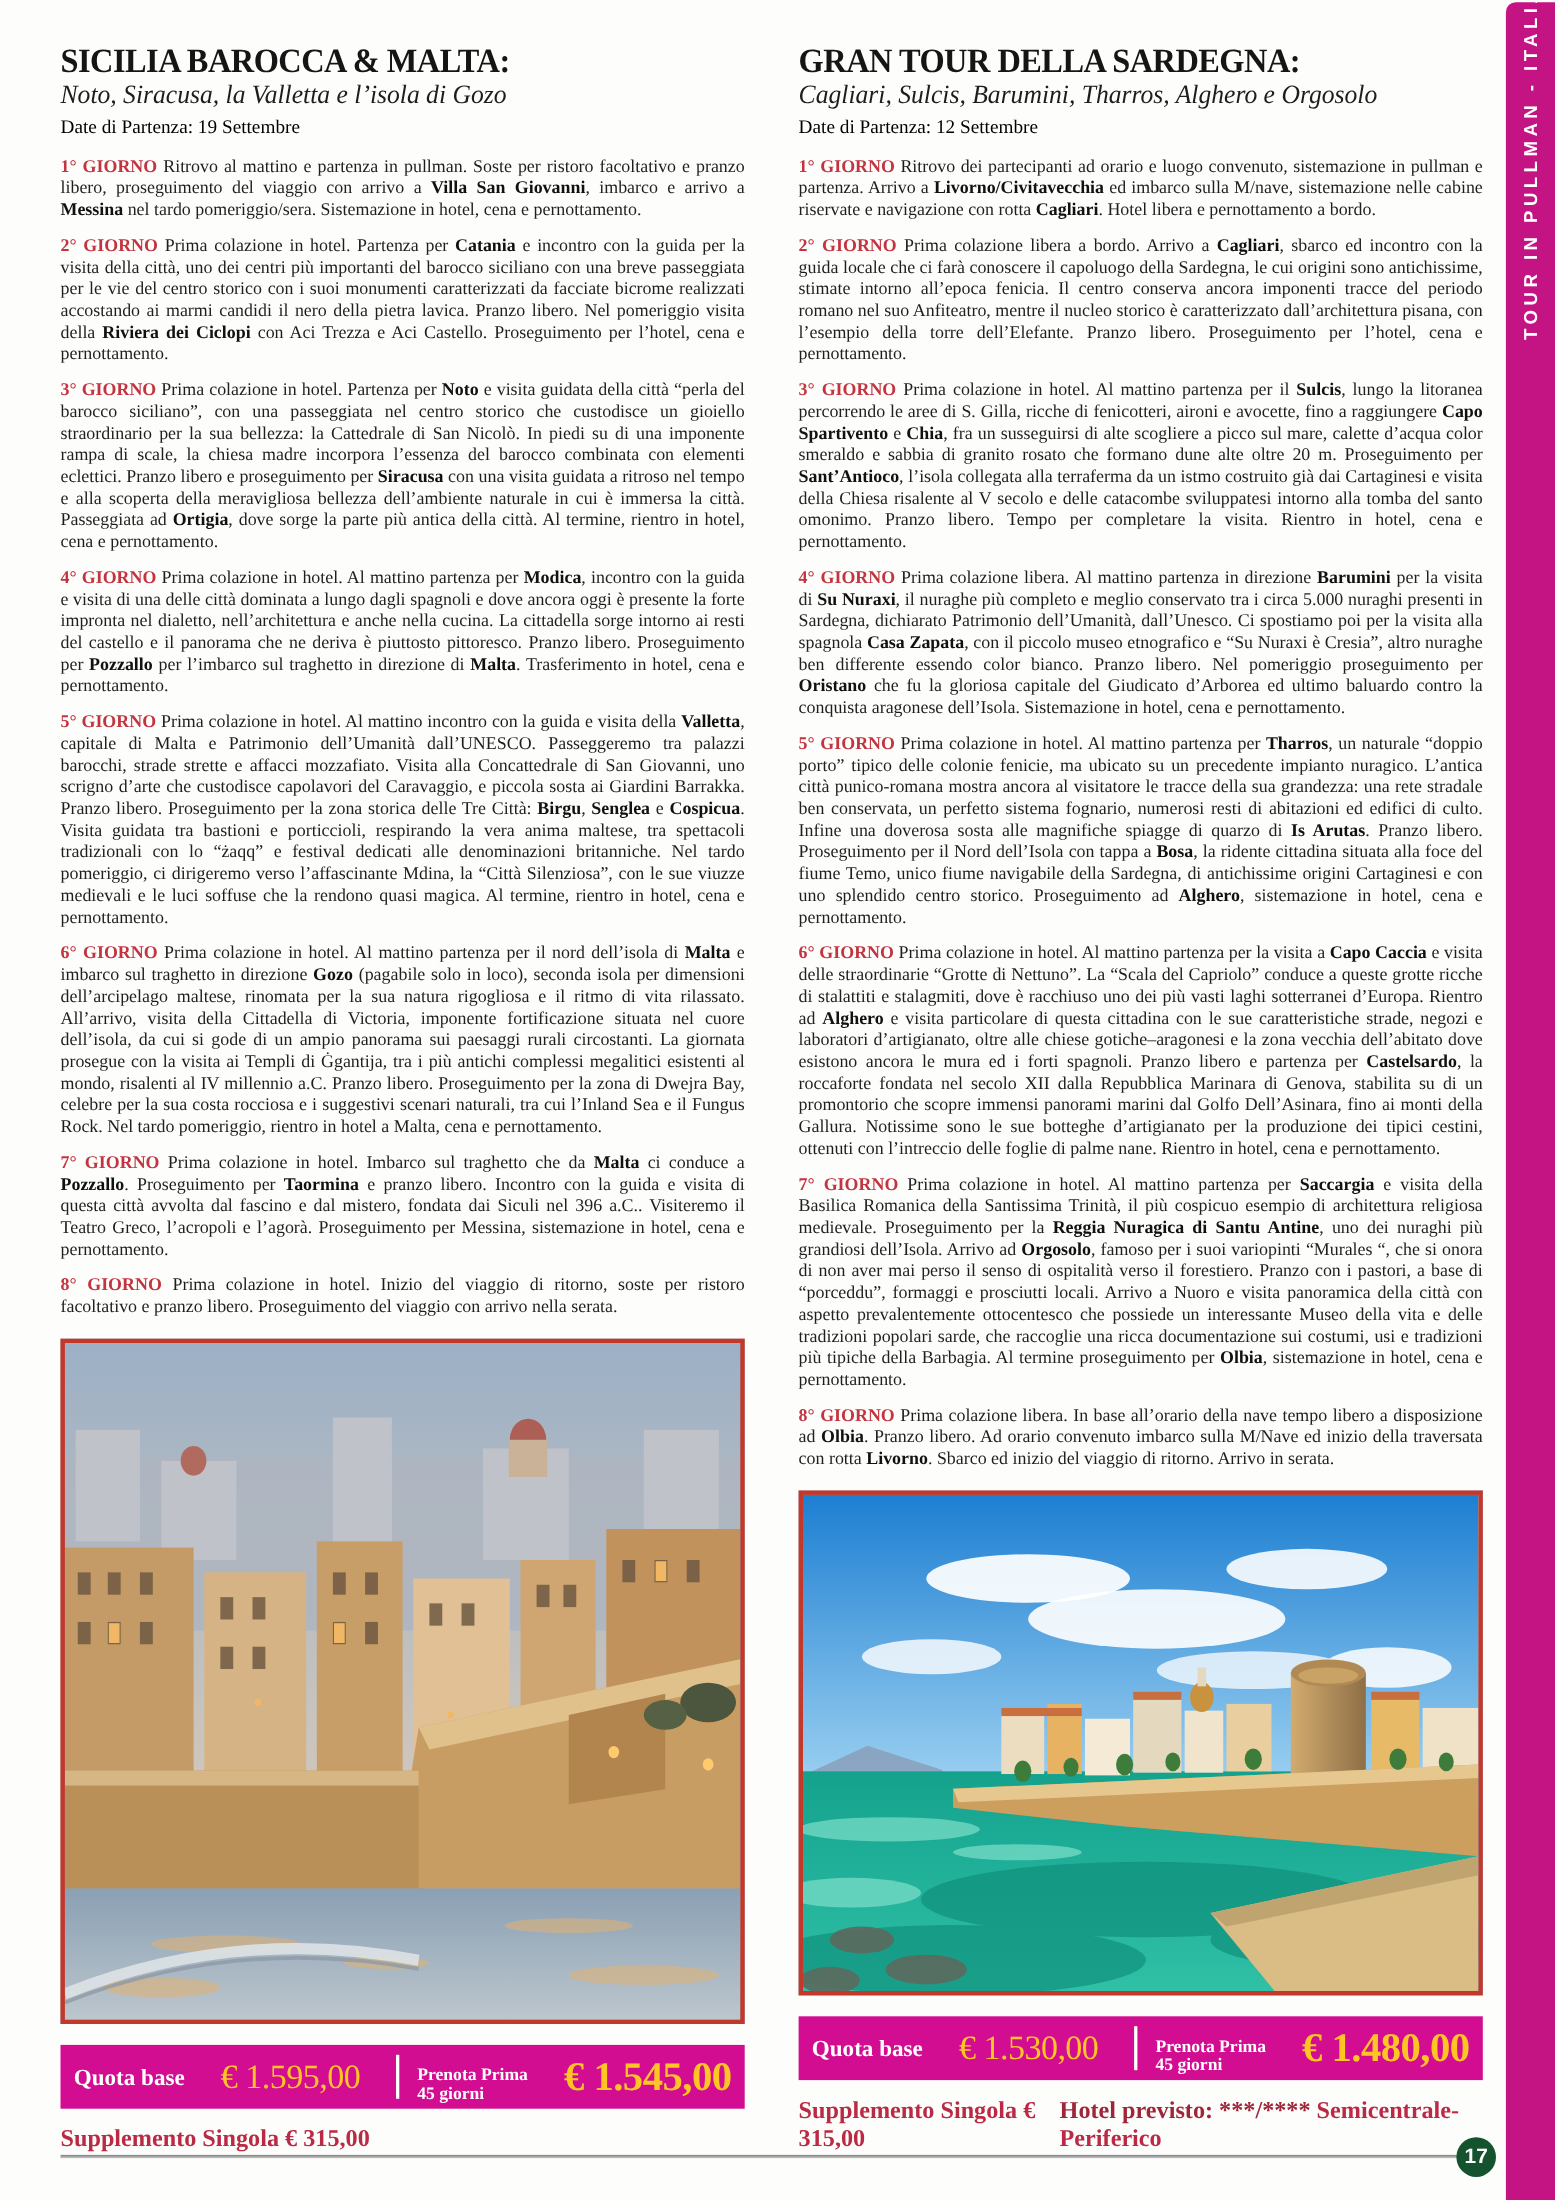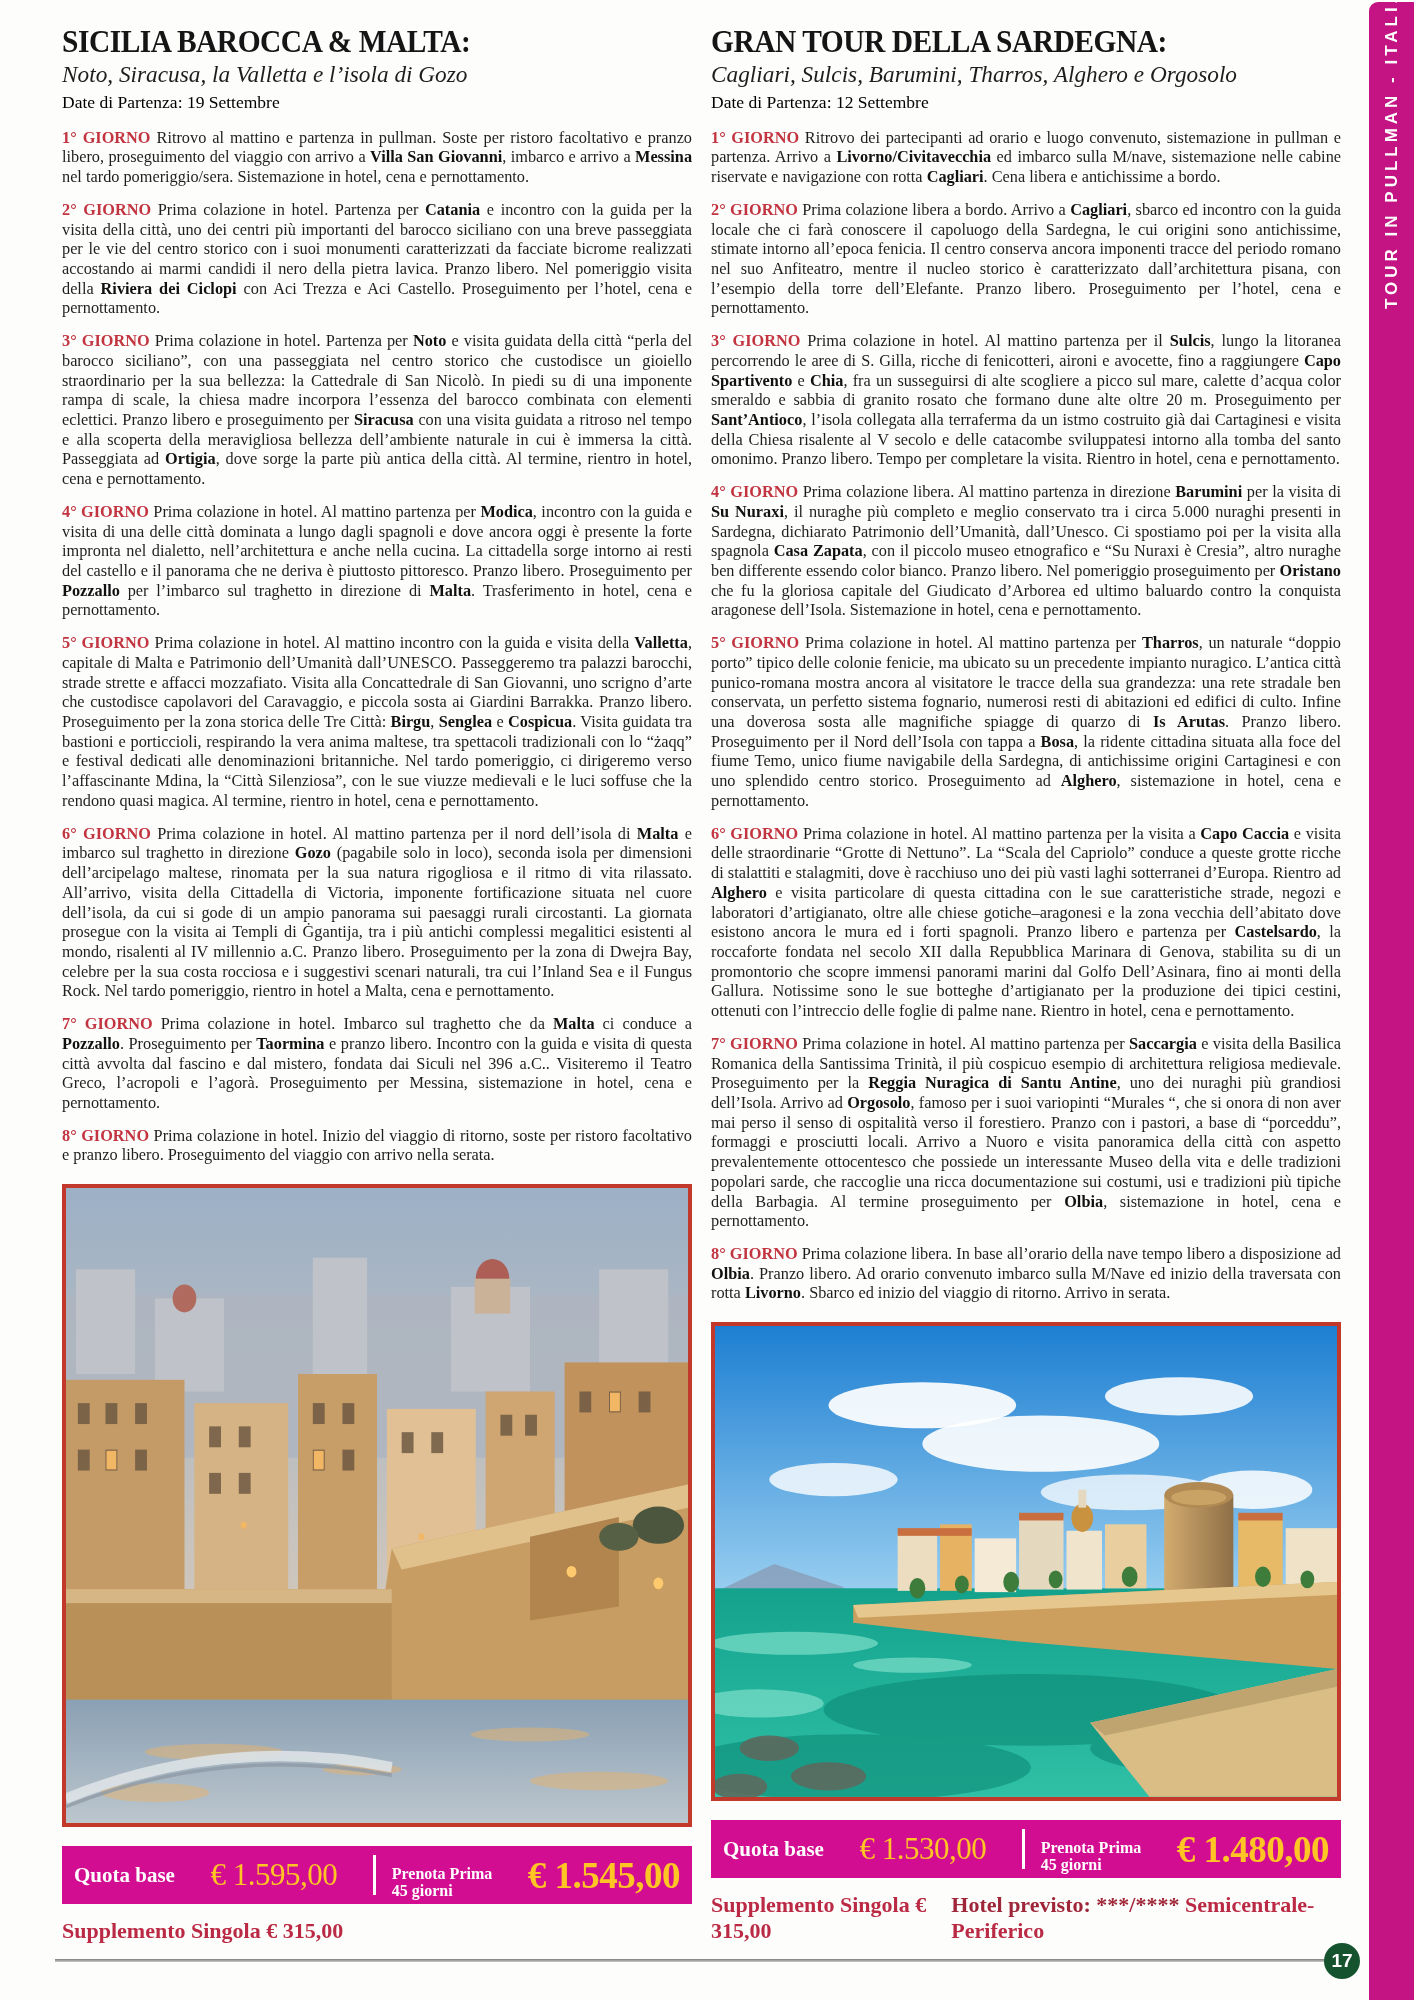--- a/index.html
+++ b/index.html
@@ -1,19 +1,19 @@
 <!DOCTYPE html>
 <html><head>
 <meta charset="utf-8">
 <style>
   * { margin:0; padding:0; box-sizing:border-box; }
   html,body { width:1414px; height:2000px; }
   body { background:#fdfdfc; font-family:"Liberation Serif","DejaVu Serif",serif; position:relative; overflow:hidden; }
 
-  .content { position:absolute; left:55px; top:26px; width:1293px; display:flex; gap:19px;justify-content:center; }
+  .content { position:absolute; left:55px; top:39px; width:1293px; display:flex; gap:49px; }
   .column { width:630px; height:1918px; display:flex; flex-direction:column; }
 
   .tour-title { font-size:31px; font-weight:bold; color:#151515; line-height:1.04; letter-spacing:-0.5px;
                 transform:scaleX(.95); transform-origin:left; white-space:nowrap; }
   .tour-subtitle { font-size:24px; font-style:italic; font-weight:500; color:#1d1d1d; line-height:1.1; margin-top:3px;
                    transform:scaleX(.97); transform-origin:left; white-space:nowrap; }
   .tour-date { font-size:17.5px; font-weight:normal; color:#000000; margin-top:4px; }
 
   .days { margin-top:15px; flex:0 0 auto; }
   .day { font-size:16.3px; line-height:1.21; text-align:justify; color:#1e1e1e; margin-bottom:13px; }
@@ -165,21 +165,21 @@
     <div class="supp-row">
       <span class="supp-text">Supplemento Singola € 315,00</span>
     </div>
   </section>
 
   <section class="column">
     <h1 class="tour-title">GRAN TOUR DELLA SARDEGNA:</h1>
     <h2 class="tour-subtitle">Cagliari, Sulcis, Barumini, Tharros, Alghero e Orgosolo</h2>
     <div class="tour-date">Date di Partenza: 12 Settembre</div>
     <div class="days">
-        <p class="day"><span class="day-label">1° GIORNO </span><span>Ritrovo dei partecipanti ad orario e luogo convenuto, sistemazione in pullman e partenza. Arrivo a </span><b>Livorno/Civitavecchia</b><span> ed imbarco sulla M/nave, sistemazione nelle cabine riservate e navigazione con rotta </span><b>Cagliari</b><span>. Cena libera e antichissime a bordo.</span></p>
+        <p class="day"><span class="day-label">1° GIORNO </span><span>Ritrovo dei partecipanti ad orario e luogo convenuto, sistemazione in pullman e partenza. Arrivo a </span><b>Livorno/Civitavecchia</b><span> ed imbarco sulla M/nave, sistemazione nelle cabine riservate e navigazione con rotta </span><b>Cagliari</b><span>. Hotel libera e pernottamento a bordo.</span></p>
         <p class="day"><span class="day-label">2° GIORNO </span><span>Prima colazione libera a bordo. Arrivo a </span><b>Cagliari</b><span>, sbarco ed incontro con la guida locale che ci farà conoscere il capoluogo della Sardegna, le cui origini sono antichissime, stimate intorno all’epoca fenicia. Il centro conserva ancora imponenti tracce del periodo romano nel suo Anfiteatro, mentre il nucleo storico è caratterizzato dall’architettura pisana, con l’esempio della torre dell’Elefante. Pranzo libero. Proseguimento per l’hotel, cena e pernottamento.</span></p>
         <p class="day"><span class="day-label">3° GIORNO </span><span>Prima colazione in hotel. Al mattino partenza per il </span><b>Sulcis</b><span>, lungo la litoranea percorrendo le aree di S. Gilla, ricche di fenicotteri, aironi e avocette, fino a raggiungere </span><b>Capo Spartivento</b><span> e </span><b>Chia</b><span>, fra un susseguirsi di alte scogliere a picco sul mare, calette d’acqua color smeraldo e sabbia di granito rosato che formano dune alte oltre 20 m. Proseguimento per </span><b>Sant’Antioco</b><span>, l’isola collegata alla terraferma da un istmo costruito già dai Cartaginesi e visita della Chiesa risalente al V secolo e delle catacombe sviluppatesi intorno alla tomba del santo omonimo. Pranzo libero. Tempo per completare la visita. Rientro in hotel, cena e pernottamento.</span></p>
         <p class="day"><span class="day-label">4° GIORNO </span><span>Prima colazione libera. Al mattino partenza in direzione </span><b>Barumini</b><span> per la visita di </span><b>Su Nuraxi</b><span>, il nuraghe più completo e meglio conservato tra i circa 5.000 nuraghi presenti in Sardegna, dichiarato Patrimonio dell’Umanità, dall’Unesco. Ci spostiamo poi per la visita alla spagnola </span><b>Casa Zapata</b><span>, con il piccolo museo etnografico e “Su Nuraxi è Cresia”, altro nuraghe ben differente essendo color bianco. Pranzo libero. Nel pomeriggio proseguimento per </span><b>Oristano</b><span> che fu la gloriosa capitale del Giudicato d’Arborea ed ultimo baluardo contro la conquista aragonese dell’Isola. Sistemazione in hotel, cena e pernottamento.</span></p>
         <p class="day"><span class="day-label">5° GIORNO </span><span>Prima colazione in hotel. Al mattino partenza per </span><b>Tharros</b><span>, un naturale “doppio porto” tipico delle colonie fenicie, ma ubicato su un precedente impianto nuragico. L’antica città punico-romana mostra ancora al visitatore le tracce della sua grandezza: una rete stradale ben conservata, un perfetto sistema fognario, numerosi resti di abitazioni ed edifici di culto. Infine una doverosa sosta alle magnifiche spiagge di quarzo di </span><b>Is Arutas</b><span>. Pranzo libero. Proseguimento per il Nord dell’Isola con tappa a </span><b>Bosa</b><span>, la ridente cittadina situata alla foce del fiume Temo, unico fiume navigabile della Sardegna, di antichissime origini Cartaginesi e con uno splendido centro storico. Proseguimento ad </span><b>Alghero</b><span>, sistemazione in hotel, cena e pernottamento.</span></p>
         <p class="day"><span class="day-label">6° GIORNO </span><span>Prima colazione in hotel. Al mattino partenza per la visita a </span><b>Capo Caccia</b><span> e visita delle straordinarie “Grotte di Nettuno”. La “Scala del Capriolo” conduce a queste grotte ricche di stalattiti e stalagmiti, dove è racchiuso uno dei più vasti laghi sotterranei d’Europa. Rientro ad </span><b>Alghero</b><span> e visita particolare di questa cittadina con le sue caratteristiche strade, negozi e laboratori d’artigianato, oltre alle chiese gotiche–aragonesi e la zona vecchia dell’abitato dove esistono ancora le mura ed i forti spagnoli. Pranzo libero e partenza per </span><b>Castelsardo</b><span>, la roccaforte fondata nel secolo XII dalla Repubblica Marinara di Genova, stabilita su di un promontorio che scopre immensi panorami marini dal Golfo Dell’Asinara, fino ai monti della Gallura. Notissime sono le sue botteghe d’artigianato per la produzione dei tipici cestini, ottenuti con l’intreccio delle foglie di palme nane. Rientro in hotel, cena e pernottamento.</span></p>
         <p class="day"><span class="day-label">7° GIORNO </span><span>Prima colazione in hotel. Al mattino partenza per </span><b>Saccargia</b><span> e visita della Basilica Romanica della Santissima Trinità, il più cospicuo esempio di architettura religiosa medievale. Proseguimento per la </span><b>Reggia Nuragica di Santu Antine</b><span>, uno dei nuraghi più grandiosi dell’Isola. Arrivo ad </span><b>Orgosolo</b><span>, famoso per i suoi variopinti “Murales “, che si onora di non aver mai perso il senso di ospitalità verso il forestiero. Pranzo con i pastori, a base di “porceddu”, formaggi e prosciutti locali. Arrivo a Nuoro e visita panoramica della città con aspetto prevalentemente ottocentesco che possiede un interessante Museo della vita e delle tradizioni popolari sarde, che raccoglie una ricca documentazione sui costumi, usi e tradizioni più tipiche della Barbagia. Al termine proseguimento per </span><b>Olbia</b><span>, sistemazione in hotel, cena e pernottamento.</span></p>
         <p class="day"><span class="day-label">8° GIORNO </span><span>Prima colazione libera. In base all’orario della nave tempo libero a disposizione ad </span><b>Olbia</b><span>. Pranzo libero. Ad orario convenuto imbarco sulla M/Nave ed inizio della traversata con rotta </span><b>Livorno</b><span>. Sbarco ed inizio del viaggio di ritorno. Arrivo in serata.</span></p>
       </div>
 
     <figure class="photo">

